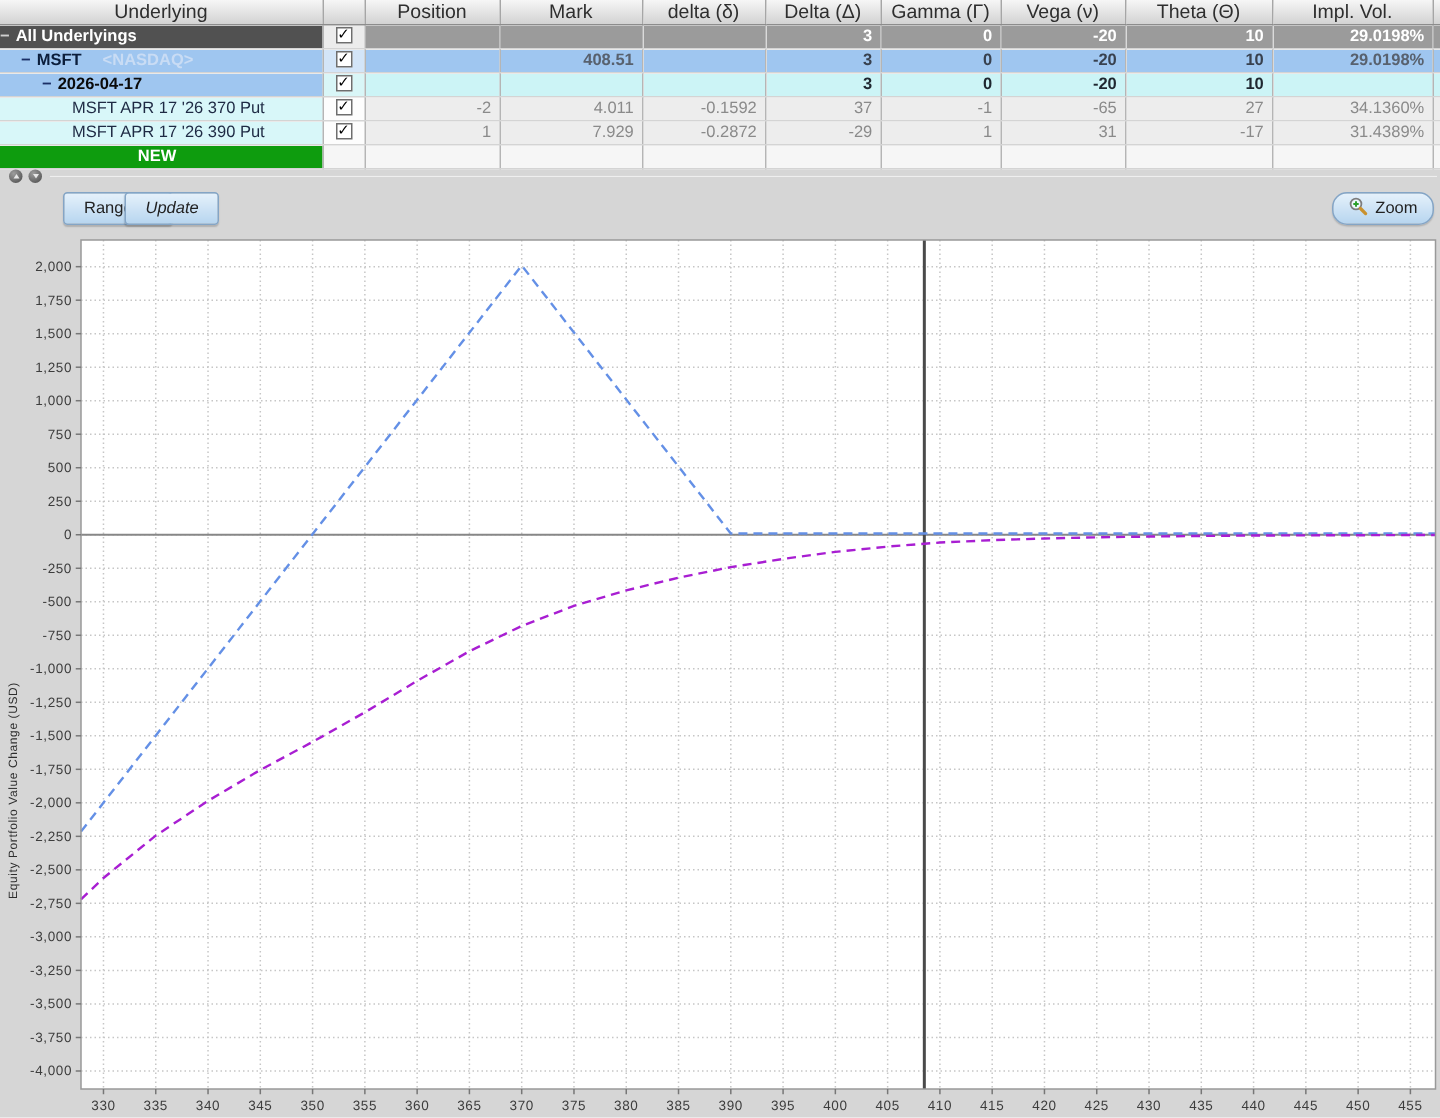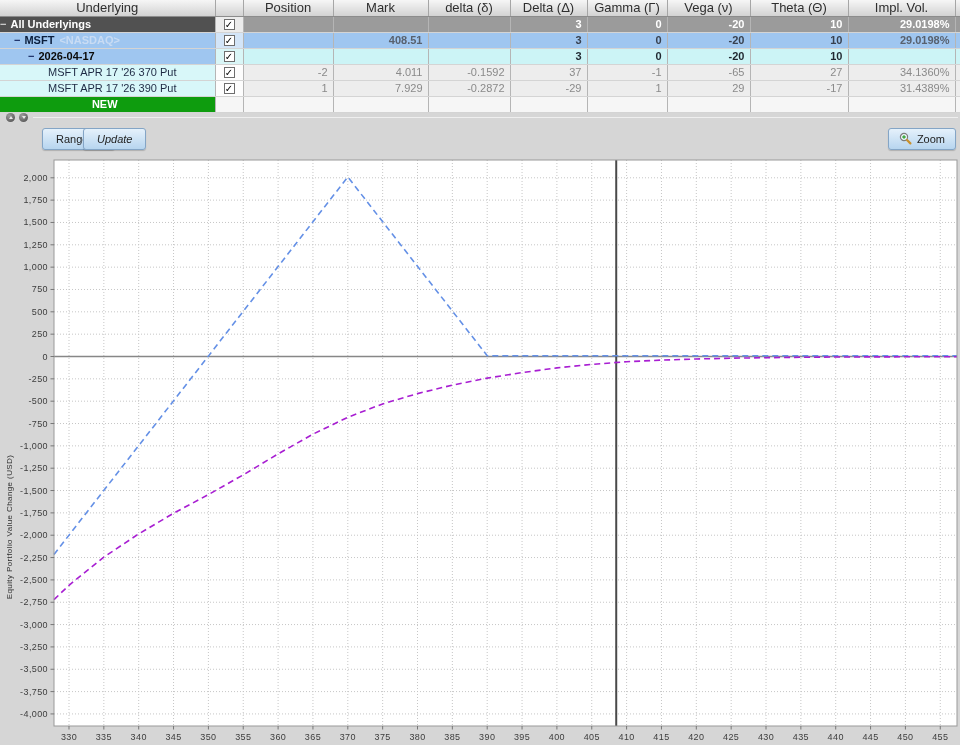--- a/index.html
+++ b/index.html
@@ -13,21 +13,21 @@
   th{height:16px;padding:0 4px;font-size:13px;font-weight:normal;color:#2e2e2e;text-align:center;
      background:linear-gradient(#f6f6f6,#d2d2d2);border-right:1px solid #a6a6a6;border-bottom:1px solid #8c8c8c;
      white-space:nowrap;overflow:hidden;}
   td{height:15px;padding:0 5px;font-size:11px;line-height:15px;white-space:nowrap;overflow:hidden;
      border-right:1px solid #b5b5b5;border-bottom:1px solid #d4d4d4;}
   td.num{text-align:right;}
   td.c-checkbox{text-align:center;padding:0;}
   .cbx{display:inline-block;width:11px;height:11px;background:#fff;border:1px solid #6e6e6e;
        font-size:10px;line-height:9px;text-align:center;color:#000;font-weight:bold;vertical-align:middle;}
   .expander{font-weight:bold;margin-right:4px;}
-  .sub{margin-left:5px;font-weight:bold;}
+  .sub{margin-left:14px;font-weight:bold;}
 
   tr.all td.c-underlying{background:#515151;color:#fff;font-weight:bold;padding-left:0;}
   tr.all .expander{color:#cfcfcf;}
   tr.all td.num{background:#9b9b9b;color:#fff;font-weight:bold;}
   tr.all td.c-checkbox{background:#ececec;}
 
   tr.underlying td{background:#9fc6f0;}
   tr.underlying td.c-underlying{padding-left:14px;color:#0b1e3c;font-weight:bold;}
   tr.underlying .expander{color:#1b2f66;}
   tr.underlying .sub{color:#c9dcf4;}
@@ -58,21 +58,21 @@
 
   
   .toolbar{position:absolute;top:126px;left:0;width:960px;height:28px;}
   .tb-btn{position:absolute;top:2px;height:22px;padding:0 13px;font-size:11px;color:#222;
           font-family:inherit;background:linear-gradient(#e5f1fb,#b7d5ef);
           border:1px solid #84a5c6;border-radius:3px;box-shadow:0 1px 1px rgba(0,0,0,.18);
           display:flex;align-items:center;gap:5px;cursor:default;}
   .caret{font-size:8px;color:#333;}
   #btn-range{left:6px;margin-left:36px;}
   #btn-update{left:83px;font-style:italic;}
-  #btn-zoom{right:4px;padding:0 10px;}
+  #btn-zoom{right:4px;padding:0 10px;border-radius:10px;}
   .mag{display:inline-block;}
 
   
   .chart{position:absolute;top:155px;left:0;width:960px;height:590px;}
   .ylabel{position:absolute;left:9px;top:372px;transform:translate(-50%,-50%) rotate(-90deg);
           font-size:8px;color:#2e2e2e;letter-spacing:.4px;white-space:nowrap;}
   svg text{font-family:"Liberation Sans","DejaVu Sans",sans-serif;font-size:9px;fill:#3d3d3d;letter-spacing:.4px;}
 </style>
 </head>
 <body>
@@ -163,21 +163,21 @@
             <td class="num c-spacer"></td>
           </tr>
           <tr class="position">
             <td class="c-underlying"><span>MSFT APR 17 '26 390 Put</span></td>
             <td class="c-checkbox"><span class="cbx">✓</span></td>
             <td class="num c-position">1</td>
             <td class="num c-mark">7.929</td>
             <td class="num c-delta-lower">-0.2872</td>
             <td class="num c-delta">-29</td>
             <td class="num c-gamma">1</td>
-            <td class="num c-vega">29</td>
+            <td class="num c-vega">31</td>
             <td class="num c-theta">-17</td>
             <td class="num c-impl-vol">31.4389%</td>
             <td class="num c-spacer"></td>
           </tr>
           <tr class="new">
             <td class="c-underlying"><span>NEW</span></td>
             <td class="c-checkbox"></td>
             <td class="num c-position"></td>
             <td class="num c-mark"></td>
             <td class="num c-delta-lower"></td>

